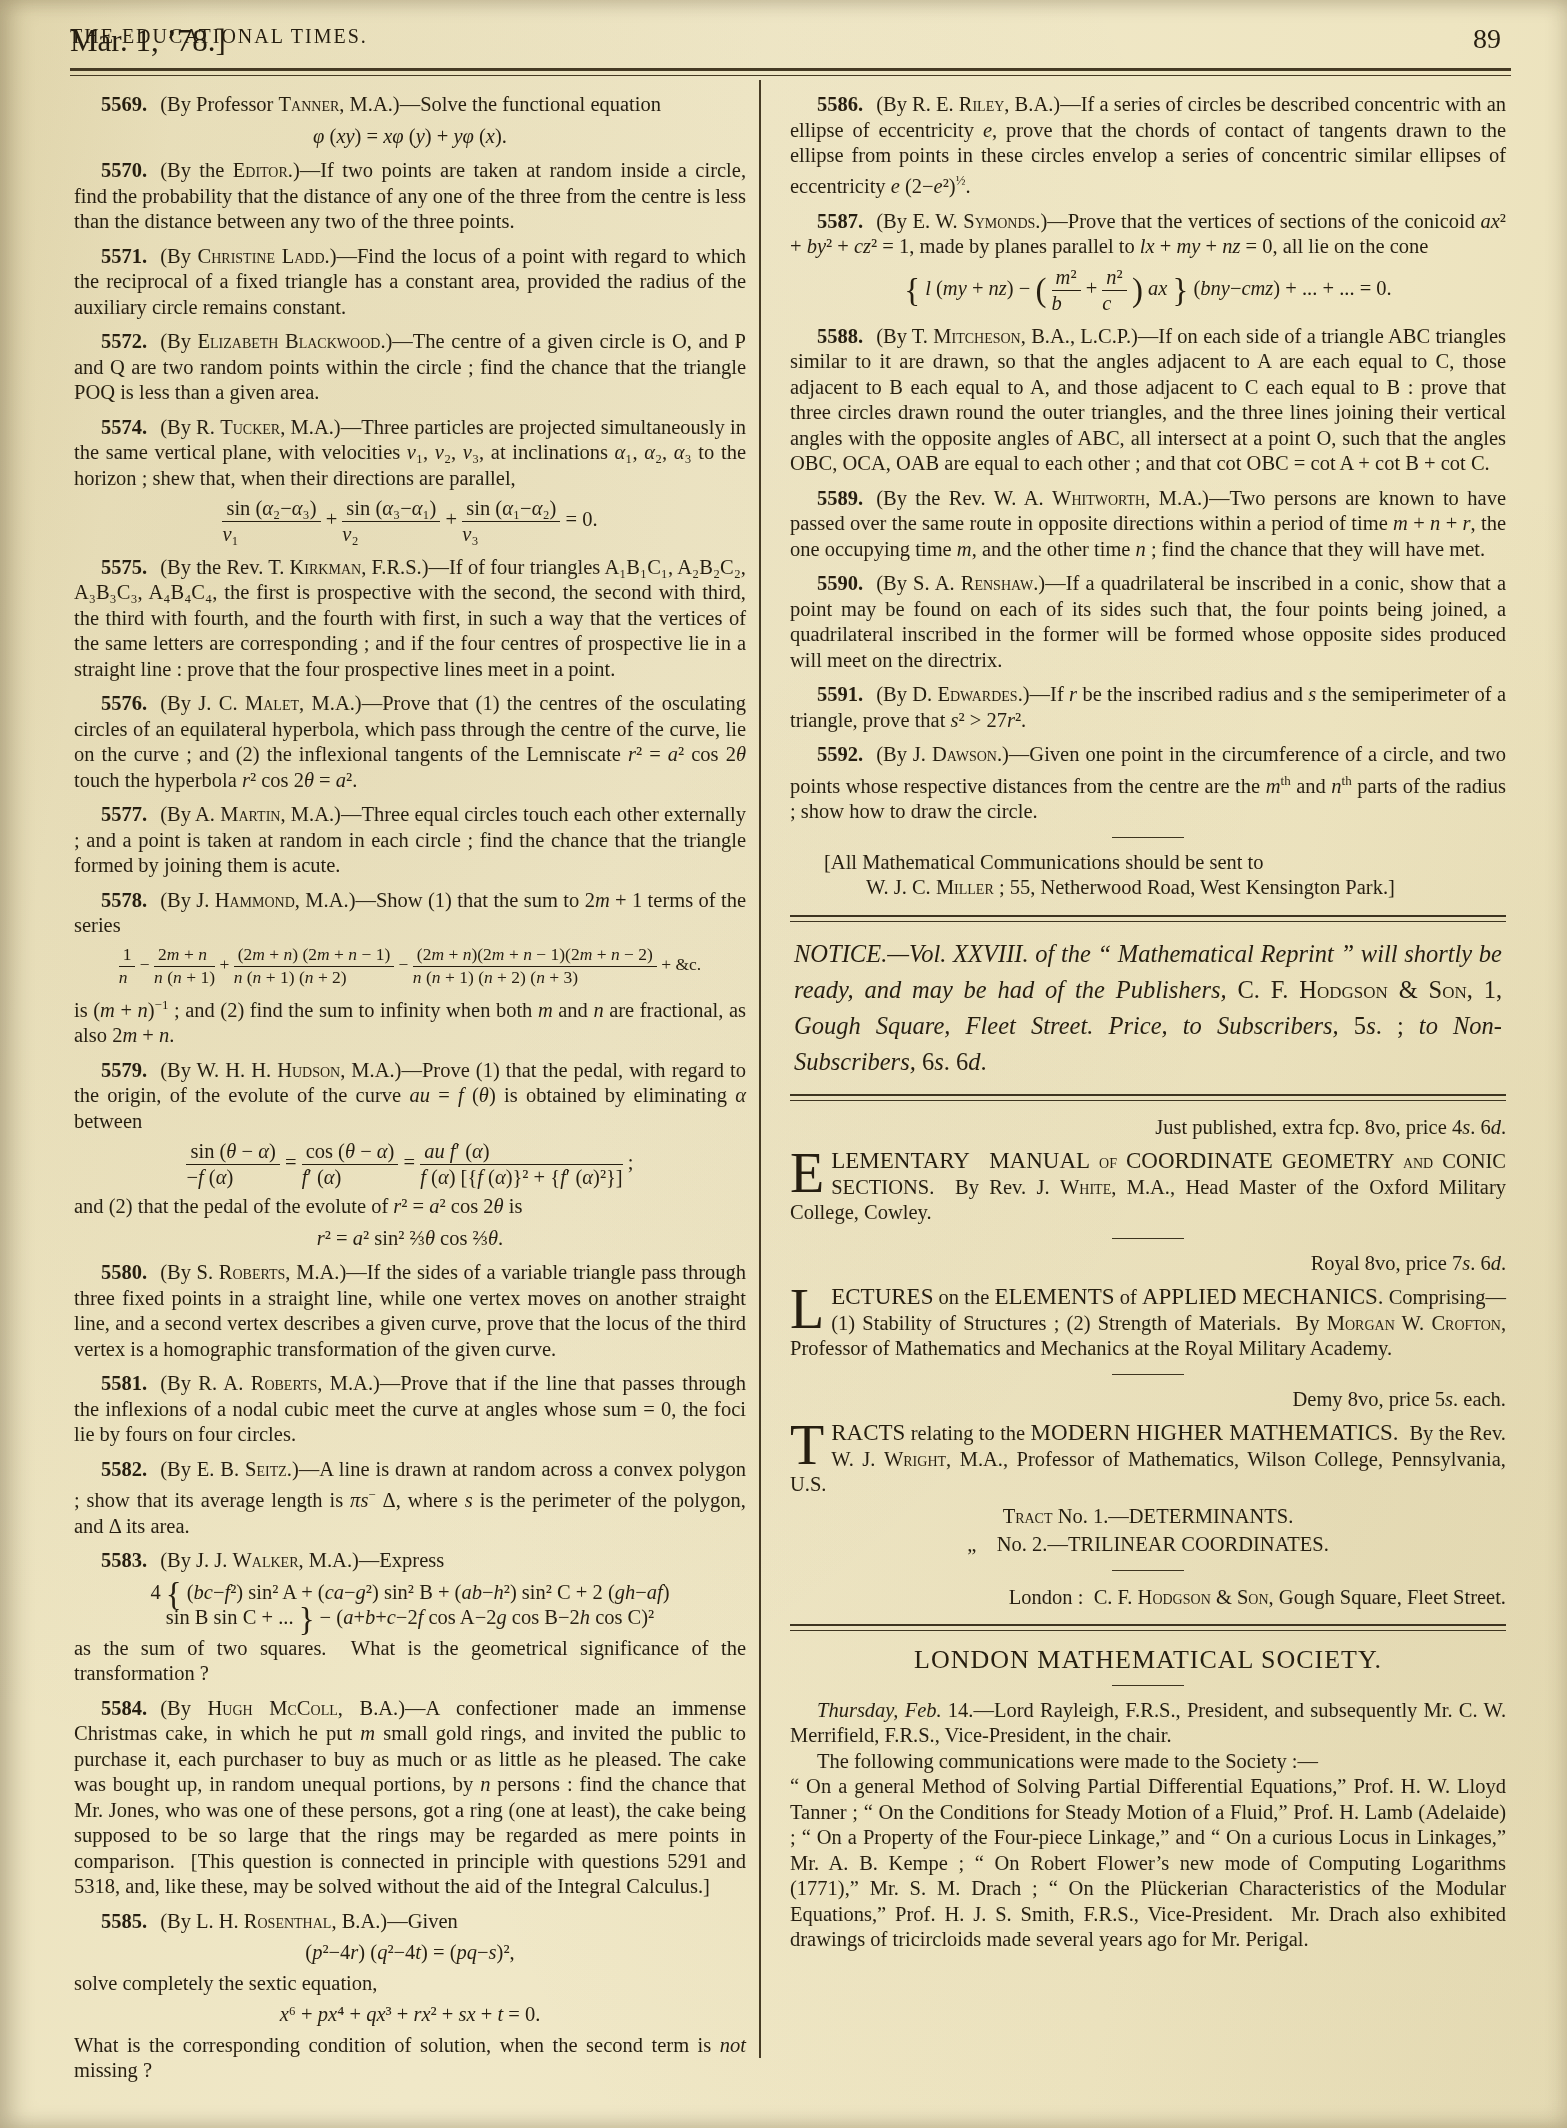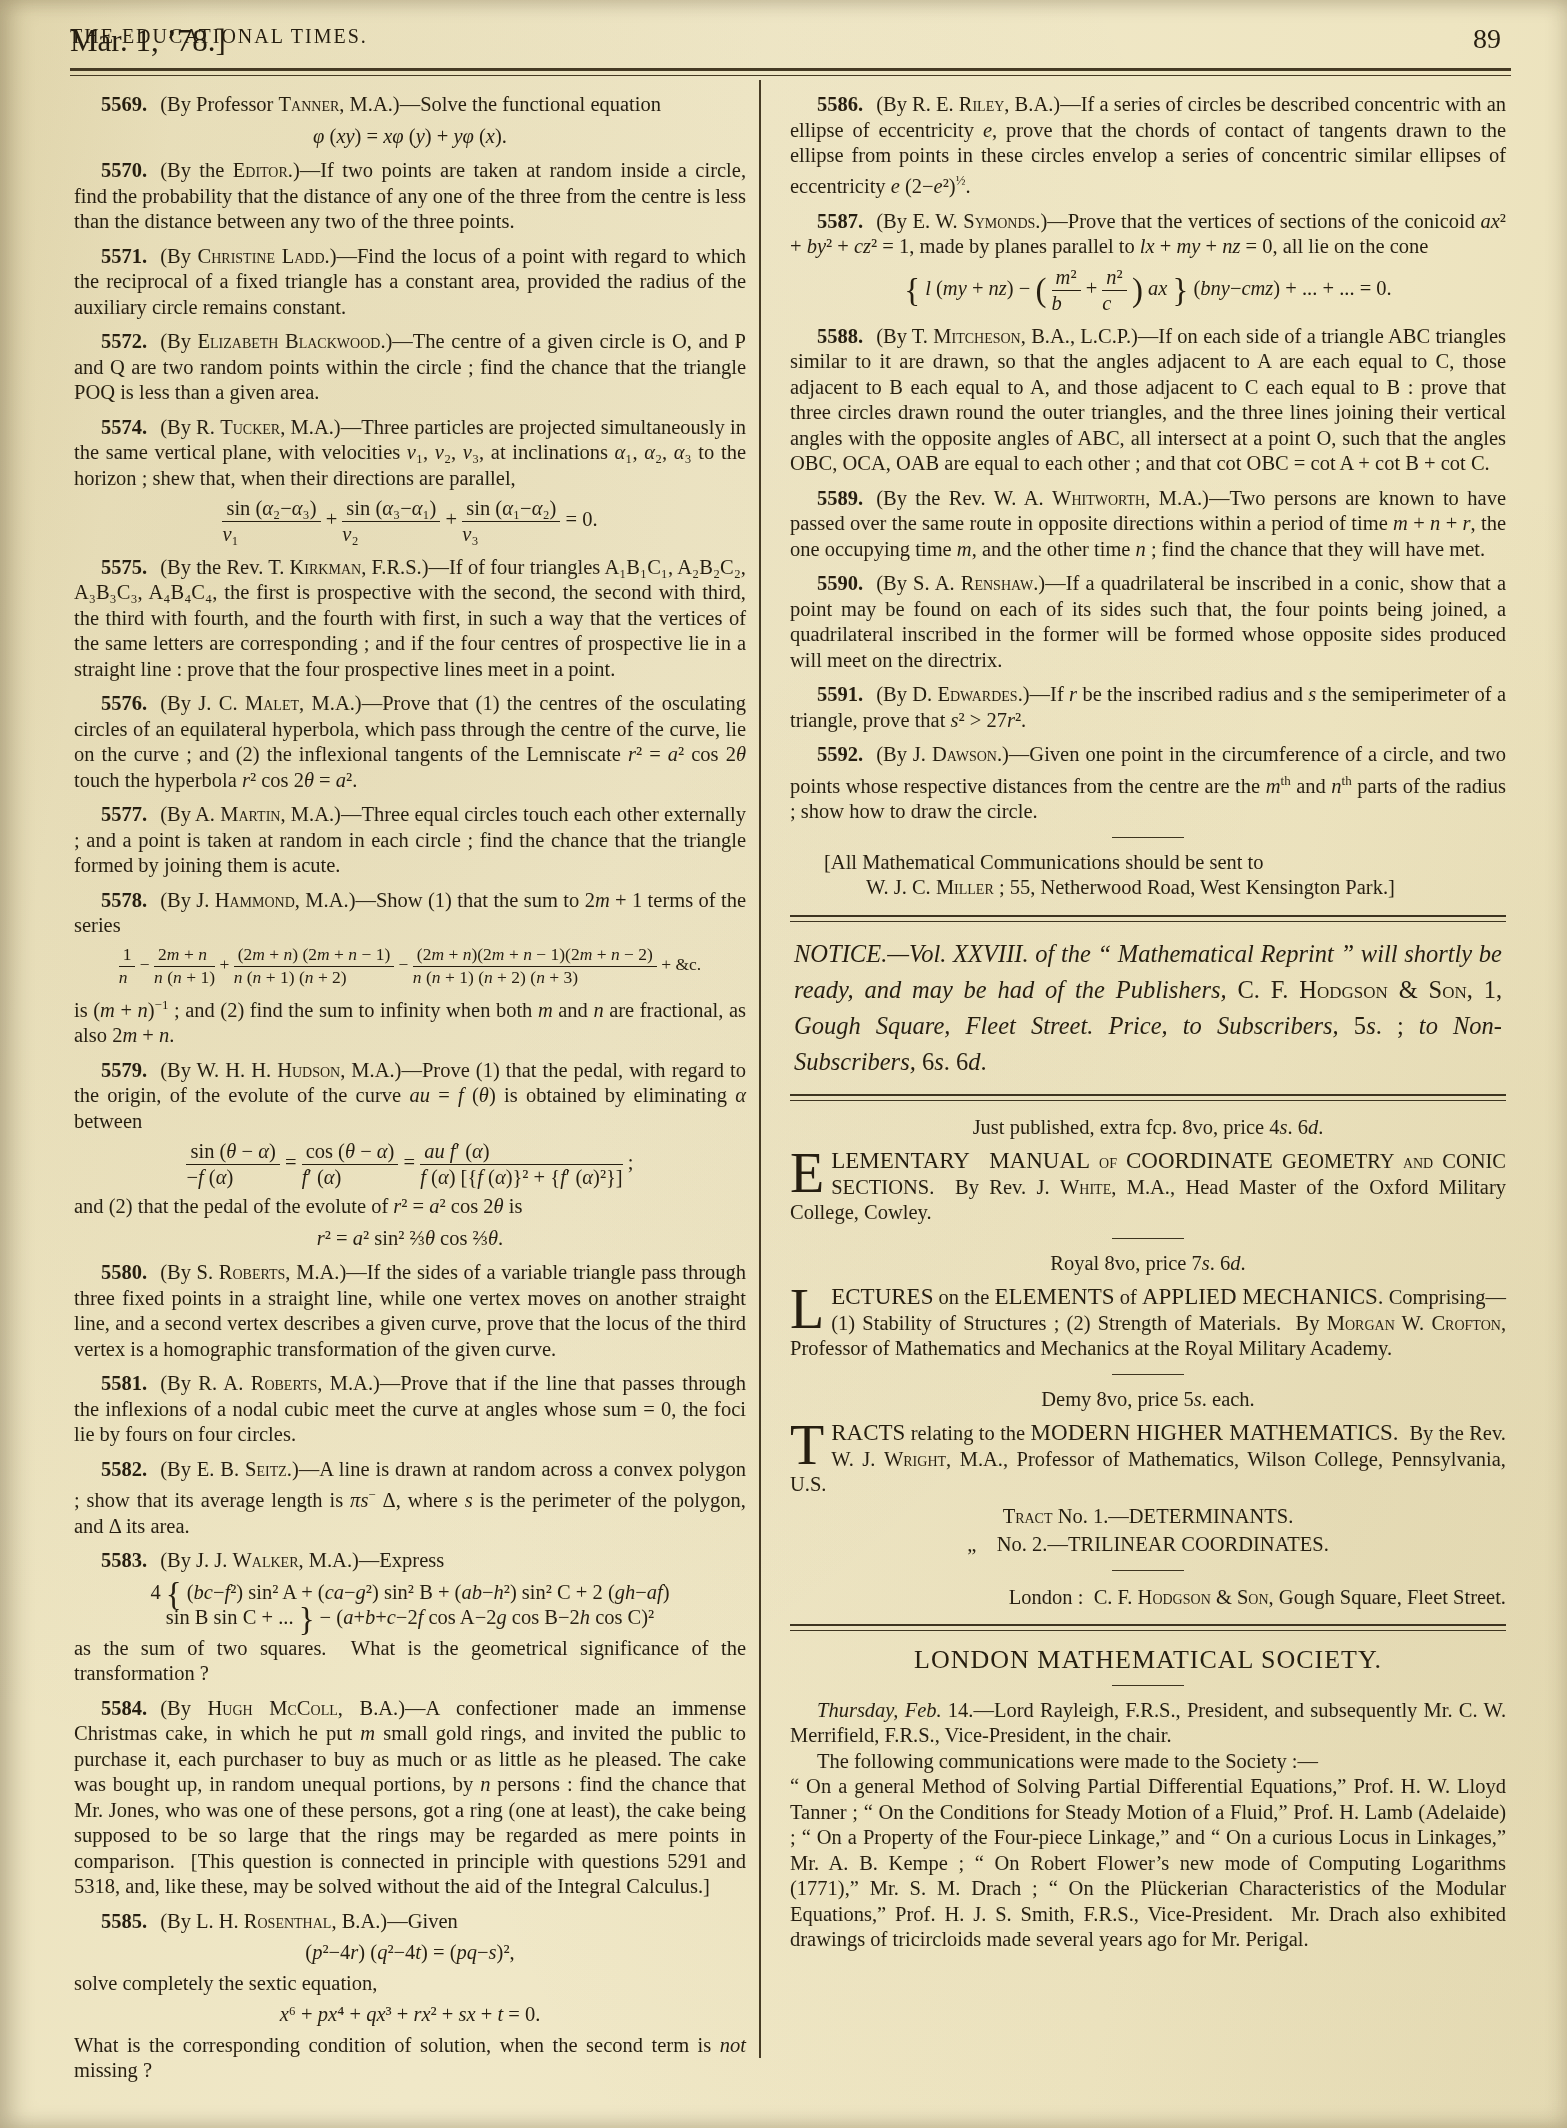--- a/index.html
+++ b/index.html
@@ -28,21 +28,21 @@
   .frac{display:inline-block;vertical-align:middle;text-align:left;line-height:1.12;}
   .frac .nm{display:block;border-bottom:1.3px solid #261e10;padding:0 4px 1px;}
   .frac .dn{display:block;padding-top:1px;}
   .bb{font-size:33px;vertical-align:middle;line-height:0;}
   sup{font-size:13px;}
   .srule{width:72px;border-top:1.6px solid #3d3420;margin:12px auto;}
   .drule{height:4px;border-top:2px solid #3d3420;border-bottom:1px solid #3d3420;margin:14px 0;}
   .comm-note{text-align:left;padding-left:34px;margin:4px 0 10px;}
   .cn2{display:inline-block;padding-left:42px;}
   .notice{font-size:24.5px;line-height:36px;text-align:justify;margin:14px 4px 12px;}
-  .ad-head{text-align:center;margin:8px 0 8px;}
+  .ad-head{text-align:right;margin:8px 0 8px;}
   .ad-body{text-align:justify;margin:0 0 6px;}
   .dropcap{float:left;font-size:56px;line-height:44px;padding:3px 7px 0 0;}
   .adcaps{font-size:23px;}
   .tract{text-align:center;margin:3px 0;}
   .pub{text-align:right;margin:14px 0 6px;}
   .soc-title{text-align:center;font-size:26px;letter-spacing:1px;margin:16px 0 6px;}
   .soc-p{text-align:justify;margin:0;}
   .ind{text-indent:27px;}
 </style>
 </head>

